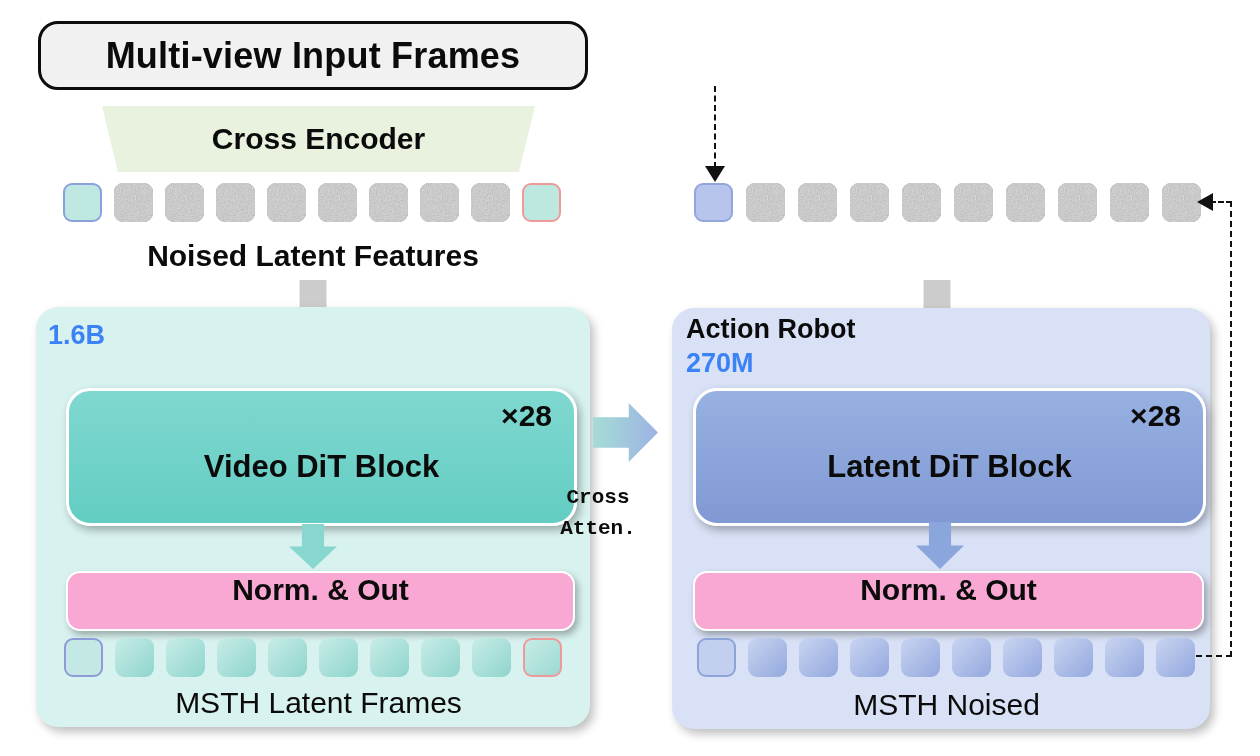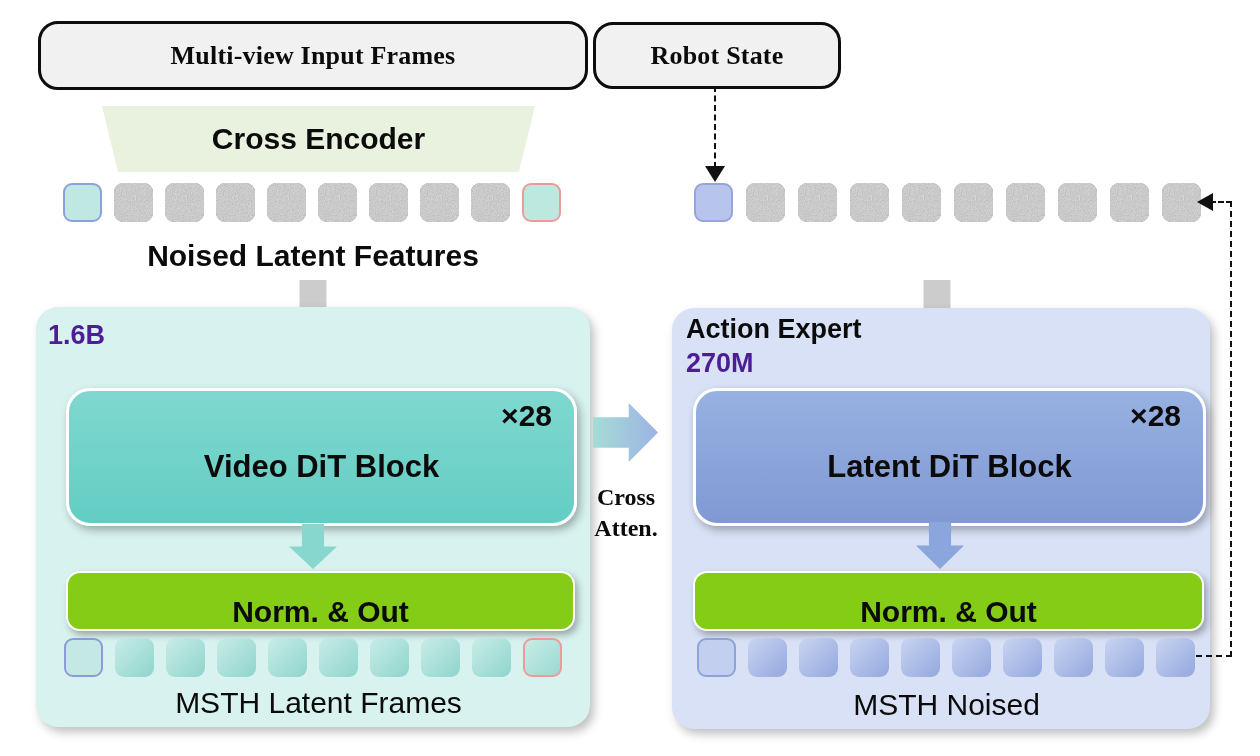--- a/index.html
+++ b/index.html
@@ -2,21 +2,21 @@
 <html><head>
 <meta charset="utf-8">
 <style>
   html,body{margin:0;padding:0;background:#fff;}
   #canvas{position:relative;width:1260px;height:756px;background:#ffffff;overflow:hidden;
           font-family:"Liberation Sans", sans-serif;color:#0b0b0b;}
 
   
   .pill{position:absolute;background:#f1f1f1;border:3px solid #0d0d0d;border-radius:20px;
         display:flex;align-items:center;justify-content:center;
-        font-weight:bold;font-size:26px;letter-spacing:.2px;font-family:Liberation Serif, serif;}
+        font-weight:bold;font-size:36px;letter-spacing:.2px;}
 
   
   .trap{position:absolute;left:102px;top:106px;width:433px;height:66px;background:#e9f2de;
         clip-path:polygon(0 0,100% 0,96.3% 100%,3.7% 100%);
         display:flex;align-items:center;justify-content:center;font-weight:bold;font-size:30px;}
 
   
   .tok-row{position:absolute;display:flex;}
   .tok{width:39px;height:39px;border-radius:9px;box-sizing:border-box;overflow:hidden;flex:0 0 auto;}
   .gap12>.tok{margin-right:12px;} .gap13>.tok{margin-right:13px;}
@@ -40,40 +40,40 @@
   .arr-down.small{clip-path:polygon(27% 0,73% 0,73% 50%,100% 50%,50% 100%,0 50%,27% 50%);}
   .arr-right{position:absolute;left:593px;top:403px;width:65px;height:59px;
              background:linear-gradient(to right,#a5dcd6,#9db3e3);
              clip-path:polygon(0 24%,55% 24%,55% 0,100% 50%,55% 100%,55% 76%,0 76%);
              filter:drop-shadow(2px 3px 3px rgba(0,0,0,.25));}
 
   
   .branch{position:absolute;border-radius:22px;box-shadow:4px 5px 10px rgba(0,0,0,.25);}
   .branch.video{left:36px;top:307px;width:554px;height:420px;background:#d8f2ef;}
   .branch.action{left:672px;top:308px;width:538px;height:421px;background:#d8e1f5;}
-  .params{position:absolute;font-weight:bold;font-size:27px;color:#4c1d95;}
+  .params{position:absolute;font-weight:bold;font-size:27px;color:#3b82f6;}
   .expert-title{position:absolute;font-weight:bold;font-size:27px;color:#0b0b0b;}
 
   .dit{position:absolute;border-radius:24px;border:3px solid #ffffff;
        box-shadow:3px 4px 8px rgba(0,0,0,.3);display:flex;align-items:center;justify-content:center;}
   .dit.video{left:66px;top:388px;width:505px;height:132px;background:linear-gradient(#7fd8d0,#63cdc3);}
   .dit.action{left:693px;top:388px;width:507px;height:132px;background:linear-gradient(#97b1e2,#8099d3);}
   .dit .dit-label{font-weight:bold;font-size:31px;transform:translateY(10px);}
   .dit .times{position:absolute;right:22px;top:8px;font-weight:bold;font-size:30px;}
 
-  .norm{position:absolute;background:#84cc16;border:2px solid #ffffff;border-radius:14px;
-        box-shadow:3px 4px 7px rgba(0,0,0,.3);display:flex;align-items:flex-end;justify-content:center;
+  .norm{position:absolute;background:#f9a8d4;border:2px solid #ffffff;border-radius:14px;
+        box-shadow:3px 4px 7px rgba(0,0,0,.3);display:flex;align-items:flex-start;justify-content:center;
         font-weight:bold;font-size:30px;}
   .norm.video{left:66px;top:571px;width:505px;height:56px;}
   .norm.action{left:693px;top:571px;width:507px;height:56px;}
 
   .msth{position:absolute;text-align:center;font-size:30px;font-weight:normal;}
 
-  .cross-label{position:absolute;left:576px;top:482px;width:100px;text-align:center;
-               font-family:Liberation Serif, serif;font-weight:bold;font-size:24px;line-height:31px;}
+  .cross-label{position:absolute;left:548px;top:482px;width:100px;text-align:center;
+               font-family:Liberation Mono, monospace;font-weight:bold;font-size:21px;line-height:31px;}
 
   
   .dash-v{position:absolute;border-left:2.5px dashed #111;}
   .dash-h{position:absolute;border-top:2.5px dashed #111;}
   .tri-down{position:absolute;width:20px;height:16px;background:#111;clip-path:polygon(0 0,100% 0,50% 100%);}
   .tri-left{position:absolute;width:16px;height:18px;background:#111;clip-path:polygon(100% 0,100% 100%,0 50%);}
 </style>
 </head>
 <body>
 
@@ -90,23 +90,20 @@
           <feFuncB type="linear" slope="0.38" intercept="0.40"></feFuncB>
           <feFuncA type="linear" slope="0" intercept="1"></feFuncA>
         </feComponentTransfer>
       </filter>
     </defs>
   </svg>
 
   <div class="pill" style="left:38px;top:21px;width:544px;height:63px;">
     <span>Multi-view Input Frames</span>
   </div>
-  <div class="pill" style="left:593px;top:22px;width:242px;height:61px;">
-    <span>Robot State</span>
-  </div>
 
   <div class="trap">
     <span>Cross Encoder</span>
   </div>
 
   <div class="dash-v" style="left:714px;top:86px;height:82px;"></div>
   <div class="tri-down" style="left:705px;top:166px;"></div>
 
   <div class="tok-row gap12" style="left:63px;top:183px;">
       <span class="tok clean-teal-first"></span>
@@ -203,21 +200,21 @@
       </span>
     </div>
 
   <div class="arr-down" style="left:285px;top:280px;width:56px;height:72px;background:#cccccc;"></div>
   <div class="arr-down" style="left:909px;top:280px;width:56px;height:72px;background:#cccccc;"></div>
 
   <div class="branch video"></div>
   <div class="params" style="left:48px;top:320px;">1.6B</div>
 
   <div class="branch action"></div>
-  <div class="expert-title" style="left:686px;top:314px;">Action Expert</div>
+  <div class="expert-title" style="left:686px;top:314px;">Action Robot</div>
   <div class="params" style="left:686px;top:348px;">270M</div>
 
   <div class="dit video">
     <span class="dit-label">Video DiT Block</span>
     <span class="times">×28</span>
   </div>
   <div class="dit action">
     <span class="dit-label">Latent DiT Block</span>
     <span class="times">×28</span>
   </div>

